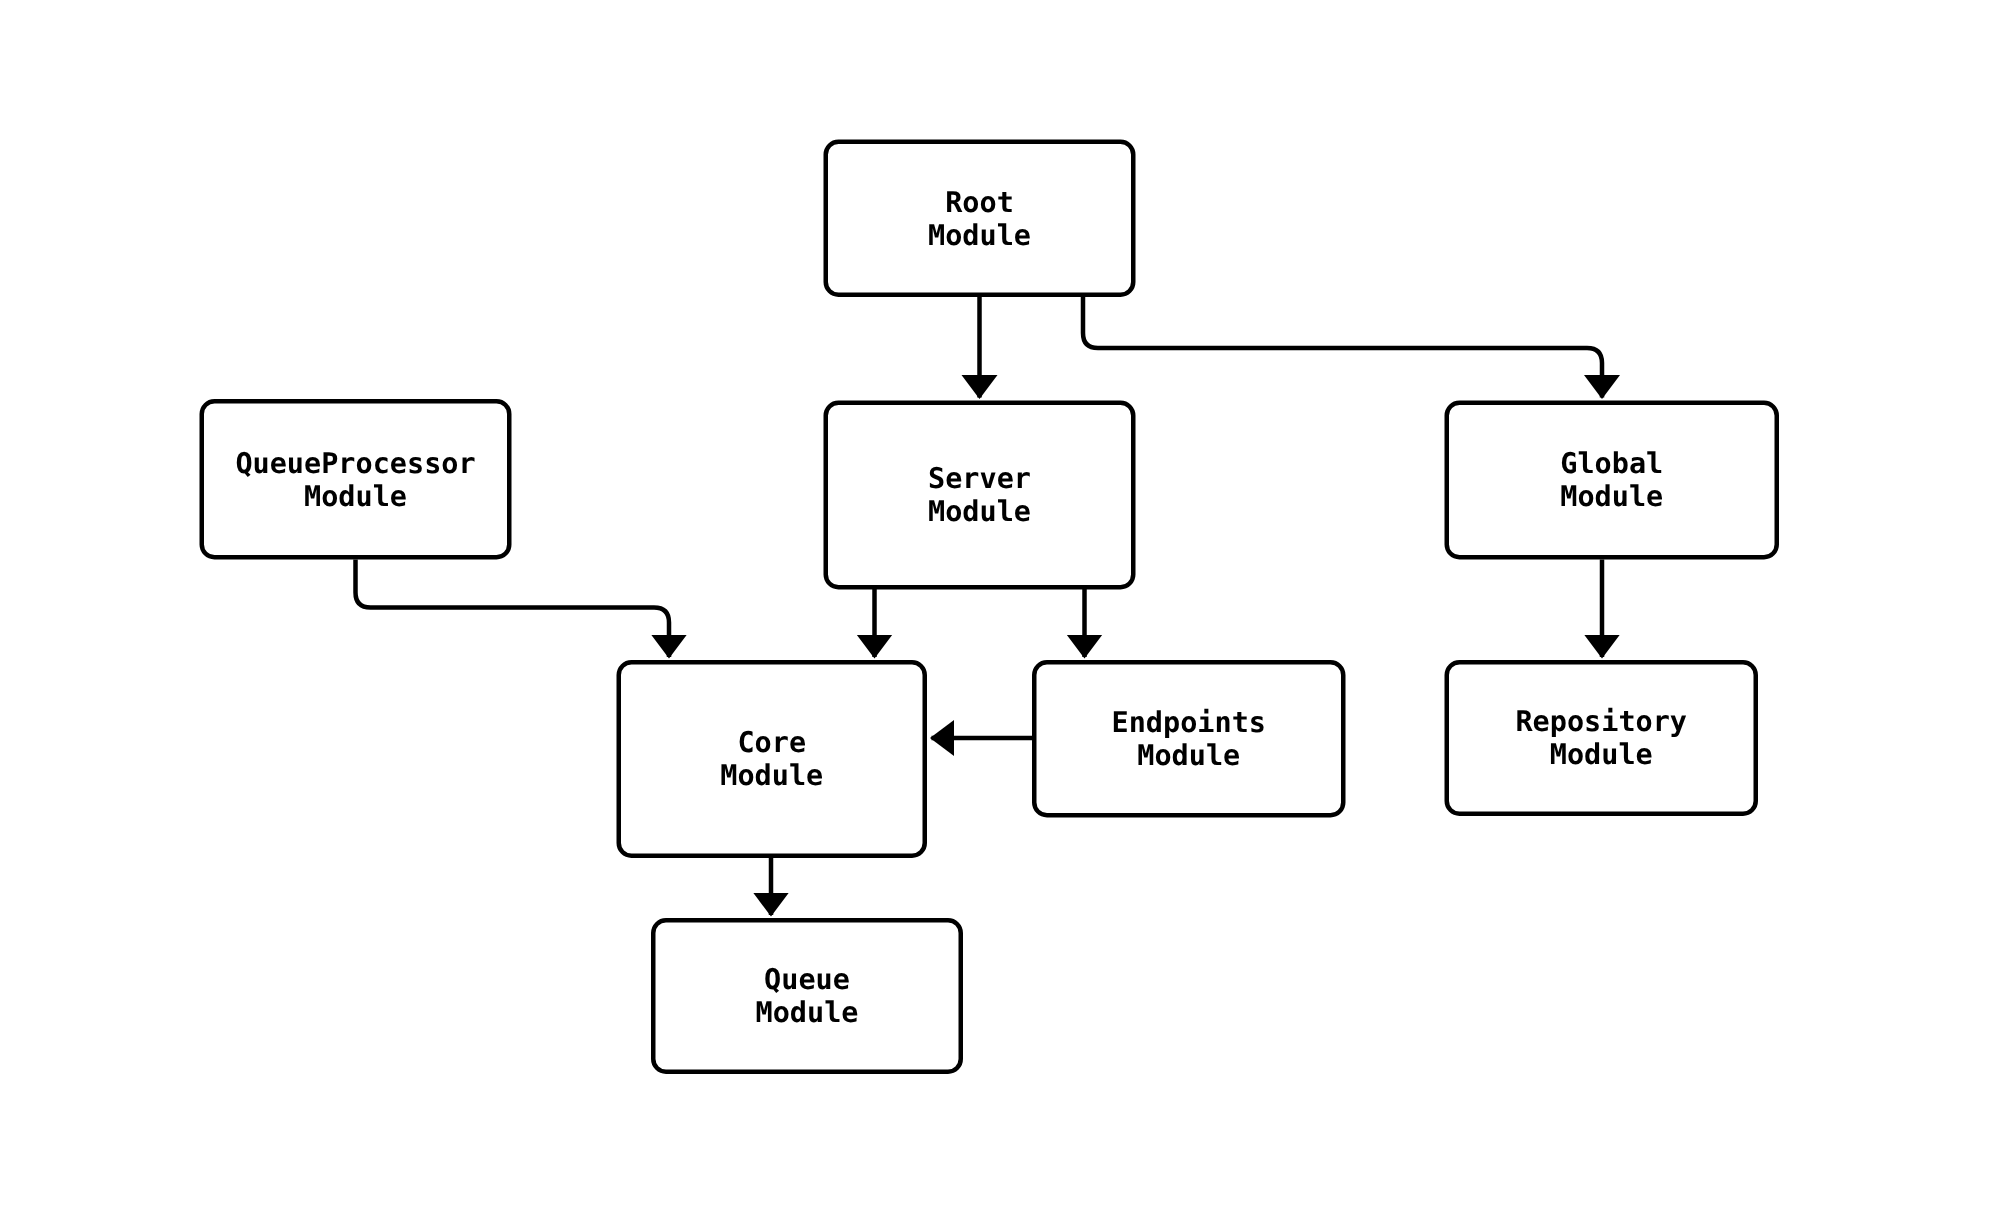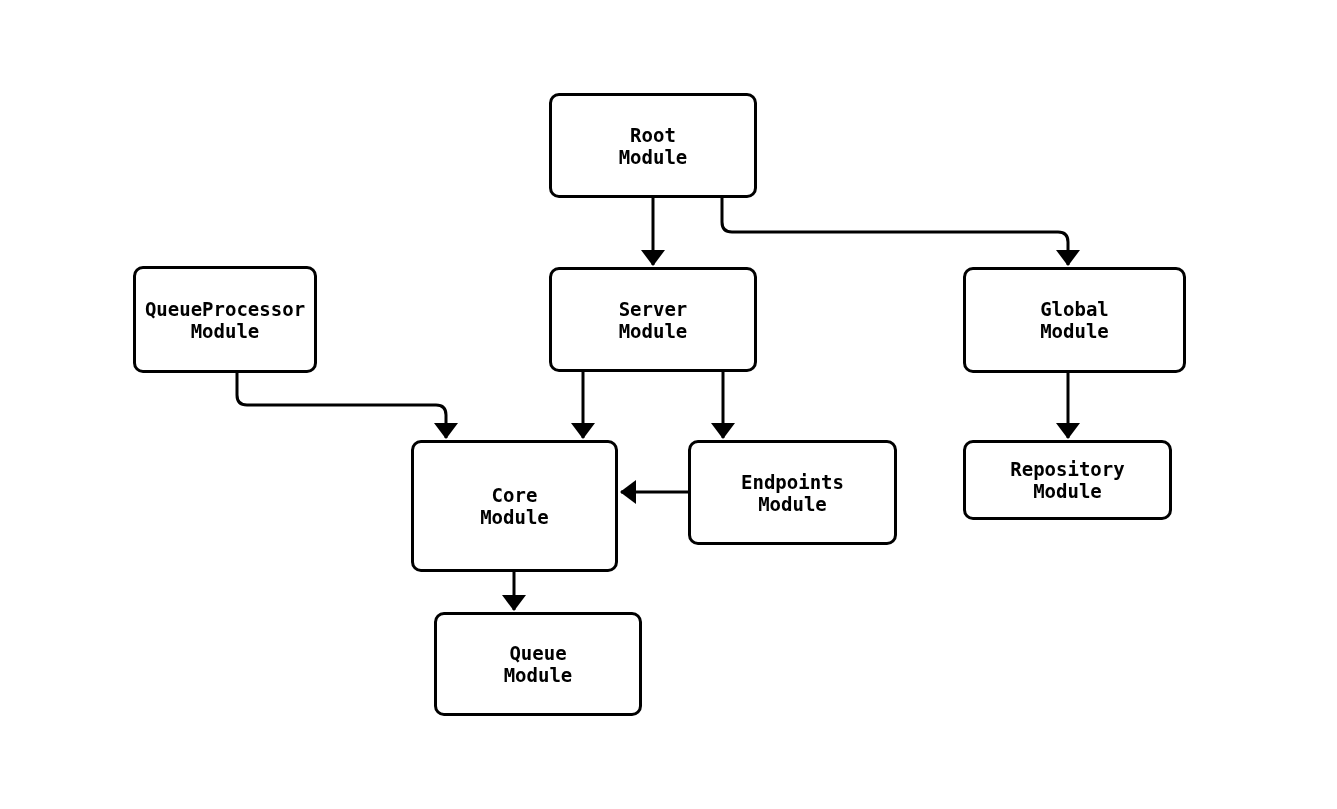--- a/index.html
+++ b/index.html
@@ -52,34 +52,34 @@
       <path d="M723,372 L723,438" marker-end="url(#arrowhead)"></path>
       <path d="M688,492 L621,492" marker-end="url(#arrowhead)"></path>
       <path d="M1068,373 L1068,438" marker-end="url(#arrowhead)"></path>
       <path d="M514,545 L514,610" marker-end="url(#arrowhead)"></path>
     </g>
   </svg>
 
   <div class="node" style="left:549px; top:93px;  width:208px; height:105px;">Root
 Module</div>
 
-  <div class="node" style="left:133px; top:266px; width:184px; height:107px;">QueueProcessor
+  <div class="node" style="left:133px; top:266px; width:208px; height:107px;">QueueProcessor
 Module</div>
 
-  <div class="node" style="left:549px; top:267px; width:208px; height:105px;">Server
+  <div class="node" style="left:549px; top:267px; width:208px; height:126px;">Server
 Module</div>
 
   <div class="node" style="left:963px; top:267px; width:223px; height:106px;">Global
 Module</div>
 
   <div class="node" style="left:411px; top:440px; width:207px; height:132px;">Core
 Module</div>
 
   <div class="node" style="left:688px; top:440px; width:209px; height:105px;">Endpoints
 Module</div>
 
-  <div class="node" style="left:963px; top:440px; width:209px; height:80px;">Repository
+  <div class="node" style="left:963px; top:440px; width:209px; height:104px;">Repository
 Module</div>
 
   <div class="node" style="left:410px; top:612px; width:208px; height:104px;margin-left:24px;">Queue
 Module</div>
 
 </div>
 
 </body></html>

